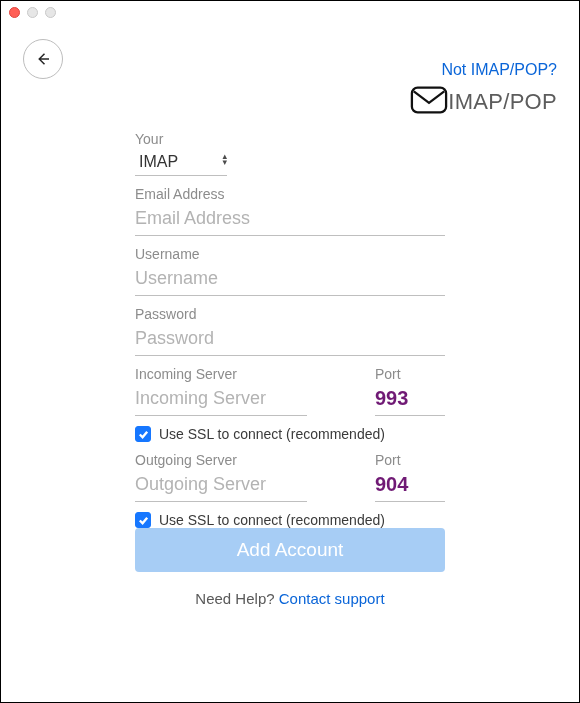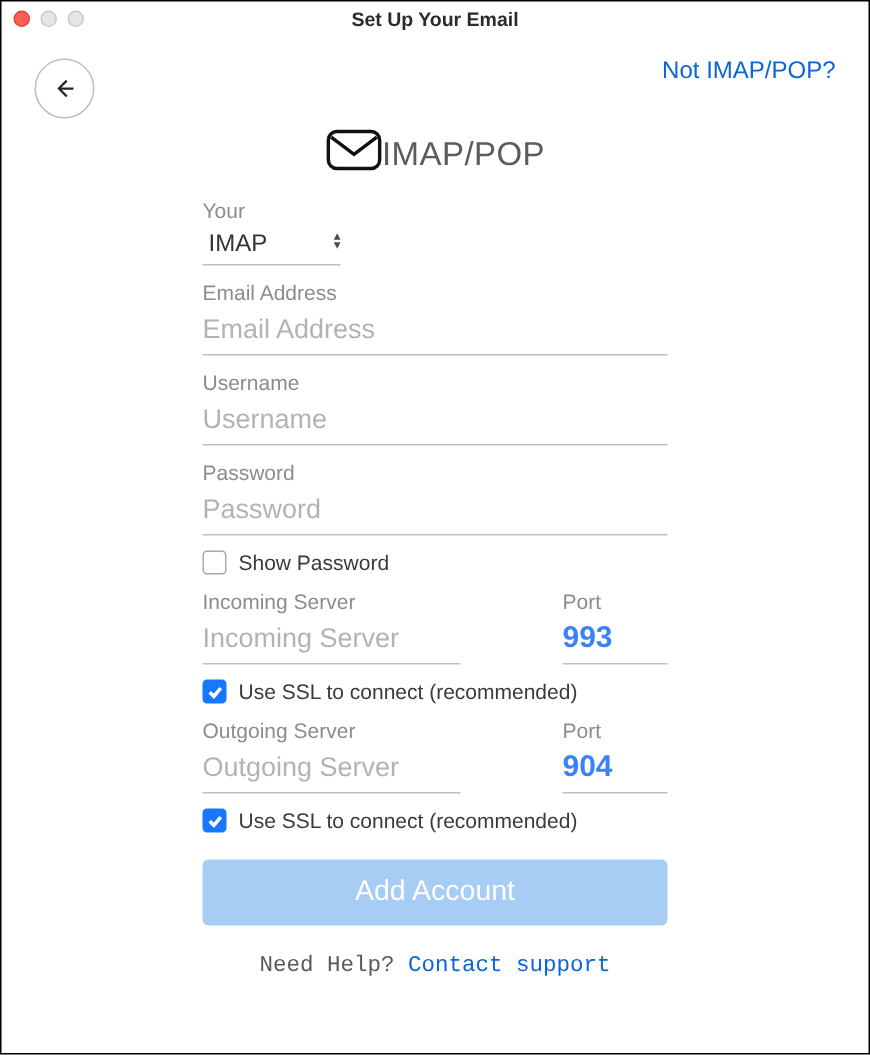--- a/index.html
+++ b/index.html
@@ -32,40 +32,40 @@
       text-align: center;
       font-size: 13px;
       font-weight: 600;
       color: #2b2b2b;
     }
     .content {
       padding: 14px 22px 12px 22px;
     }
     .topbar {
       display: flex;
-      align-items: flex-start;
+      align-items: flex-end;
       justify-content: space-between;
       margin-bottom: 4px;
     }
     .back-btn {
       width: 40px; height: 40px;
       border-radius: 50%;
       border: 1px solid #bdbdbd;
       background: #fff;
       display: flex; align-items: center; justify-content: center;
       cursor: pointer;
     }
     .back-btn svg { width: 18px; height: 18px; stroke: #262626; stroke-width: 2; fill: none; }
     .not-imap {
       color: #0a65d8;
       font-size: 16px;
       cursor: pointer;
     }
     .header-center {
-      display: flex; align-items: center; justify-content: center;
+      display: flex; align-items: center; justify-content: flex-end;
       margin-top: 6px;
       margin-bottom: 12px;
     }
     .header-center .env-icon svg { width: 38px; height: 30px; stroke: #111; stroke-width: 2.4; fill: none; }
     .header-center .heading { font-size: 22px; color: #5c5c5c; letter-spacing: 0.3px; }
     .form {
       width: 310px;
       margin: 0 auto;
     }
     .label {
@@ -107,54 +107,51 @@
       background: #fff;
     }
     .checkbox.checked { background: #1677ff; border-color: #1677ff; }
     .checkbox.checked svg { width: 11px; height: 11px; stroke: #fff; stroke-width: 2.6; fill: none; }
     .server-row { display: flex; gap: 36px; }
     .server-col { flex: 1; }
     .port-col { width: 70px; margin-left: 32px; }
     .port-val {
       font-size: 20px;
       font-weight: 700;
-      color: #3b82f6;
+      color: #701a75;
       border-bottom: 1px solid #bfbfbf;
       padding: 3px 0 5px 0;
     }
     .add-btn {
-      margin-top: 18px;
       width: 100%;
       height: 44px;
       border: none;
       border-radius: 4px;
       background: #a7cdf5;
       color: #fff;
       font-size: 19px;
       cursor: pointer;
     }
     .footer {
       text-align: center;
       margin-top: 18px;
       font-size: 15px;
       color: #595959;
-      font-family: Liberation Mono, monospace;
     }
     .footer .link { color: #0a65d8; cursor: pointer; }
   </style>
 </head>
 <body>
 
 <div class="titlebar">
   <div class="traffic-lights">
     <span class="dot red"></span>
     <span class="dot grey1"></span>
     <span class="dot grey2"></span>
   </div>
-  <div class="titlebar-title">Set Up Your Email</div>
 </div>
 
 <div class="content">
   <div class="topbar">
     <div class="back-btn">
       <svg viewBox="0 0 24 24">
           <path d="M14 5 L7 12 L14 19 M7 12 L20 12"></path>
         </svg>
     </div>
     <div class="not-imap">Not IMAP/POP?</div>
@@ -182,24 +179,20 @@
 
     <div class="label">Email Address</div>
     <input class="underline-input" type="text" placeholder="Email Address" style="">
 
     <div class="label">Username</div>
     <input class="underline-input" type="text" placeholder="Username" style="">
 
     <div class="label">Password</div>
     <input class="underline-input" type="password" placeholder="Password" style="">
 
-    <div class="checkrow">
-      <span class="checkbox"></span>
-      <span>Show Password</span>
-    </div>
 
     <div class="server-row">
       <div class="server-col">
         <div class="label">Incoming Server</div>
         <input class="underline-input" type="text" placeholder="Incoming Server" style="">
       </div>
       <div class="port-col">
         <div class="label">Port</div>
         <div class="port-val">993</div>
       </div>

